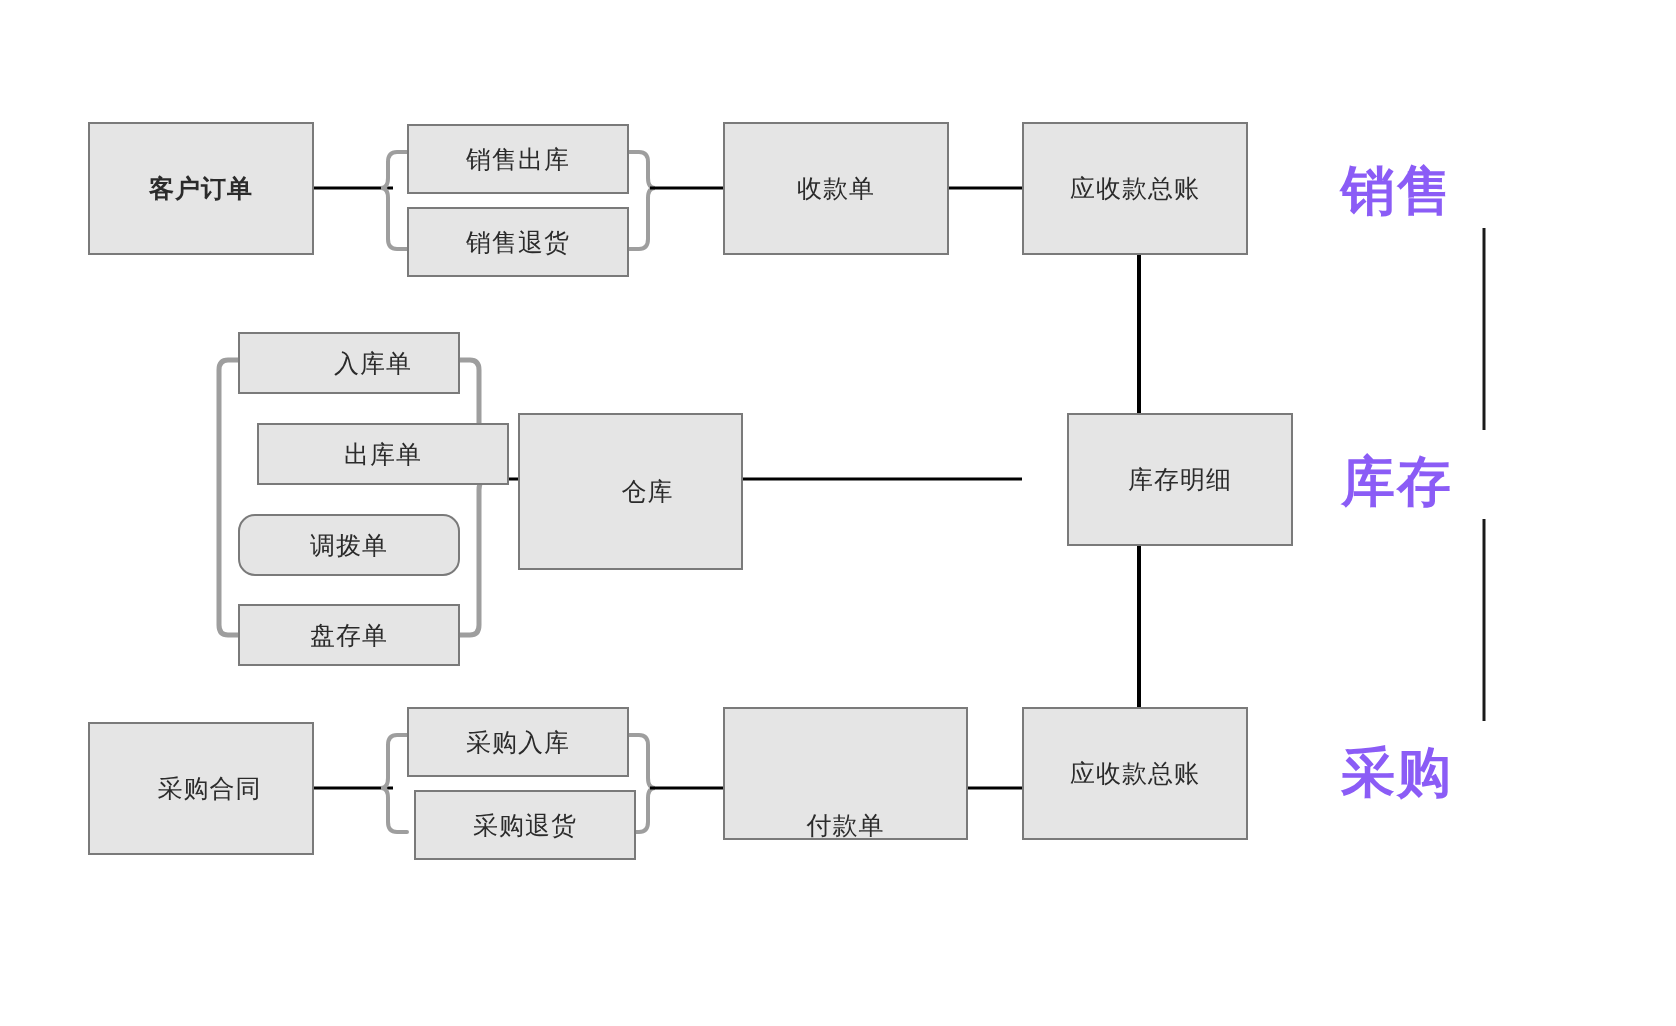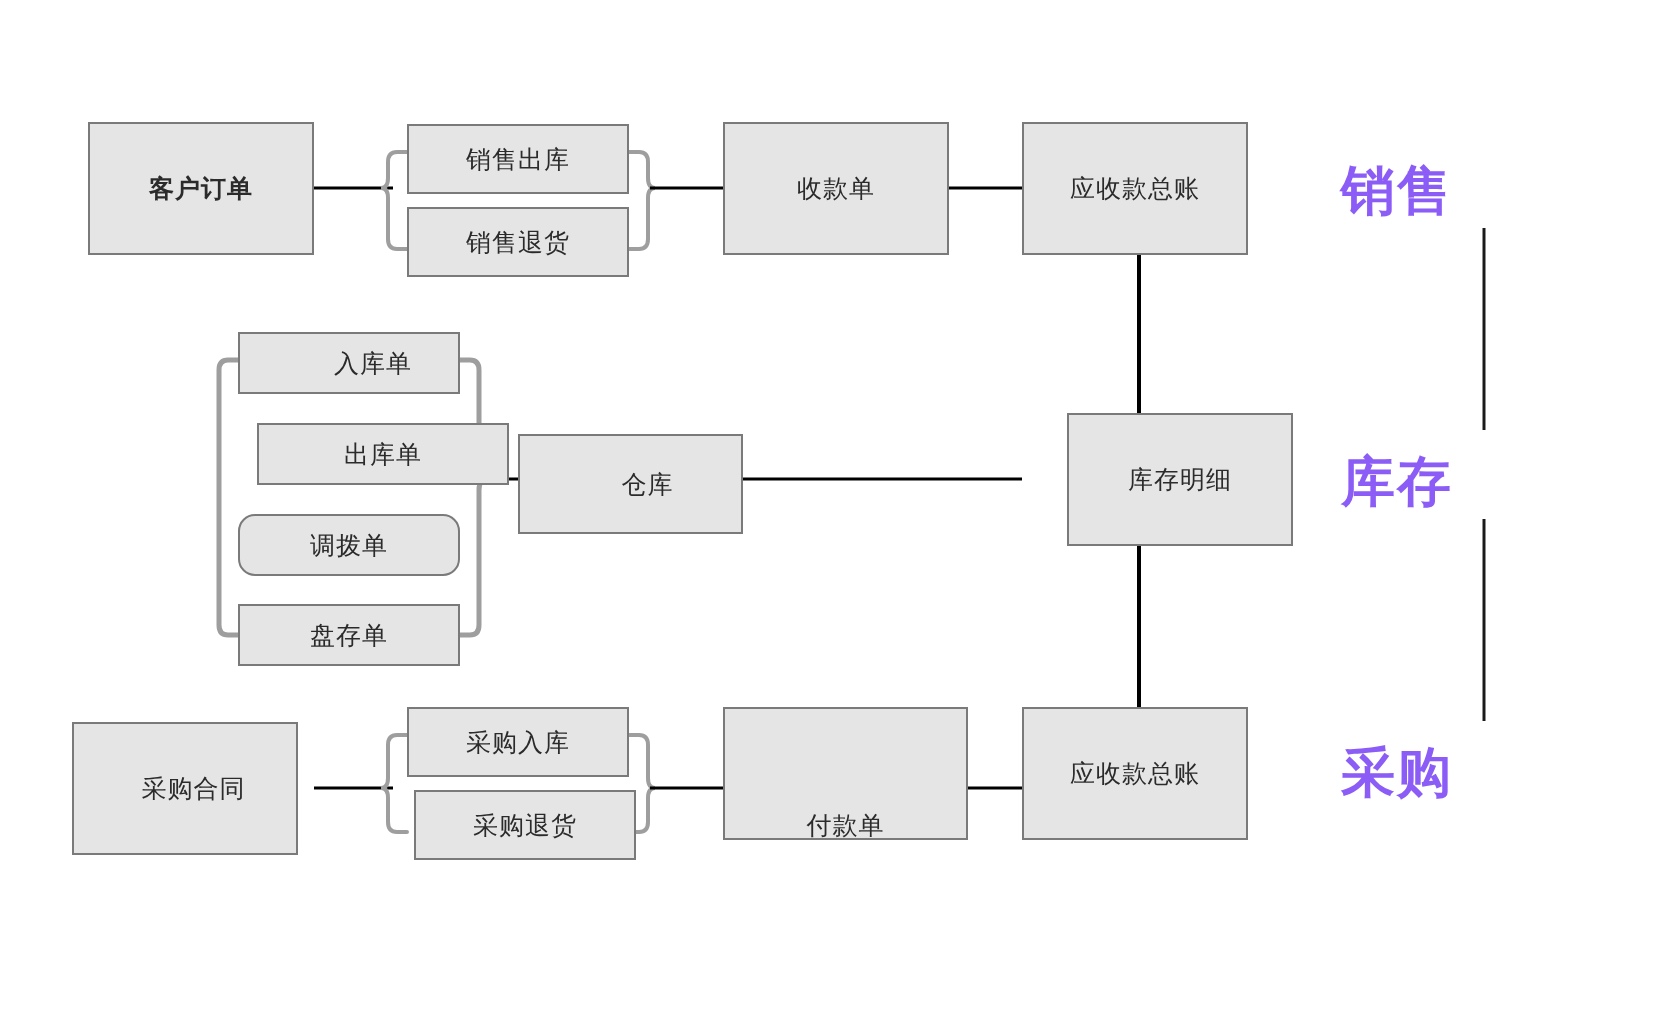--- a/index.html
+++ b/index.html
@@ -125,29 +125,29 @@
   </div>
 
   <div class="node" style="left:238px;top:514px;width:222px;height:62px;border-radius:17px;">
     <span class="node-label">调拨单</span>
   </div>
 
   <div class="node" style="left:238px;top:604px;width:222px;height:62px;">
     <span class="node-label">盘存单</span>
   </div>
 
-  <div class="node" style="left:518px;top:434px;width:225px;height:100px;padding-left:34px;">
+  <div class="node" style="left:518px;top:413px;width:225px;height:157px;padding-left:34px;">
     <span class="node-label">仓库</span>
   </div>
 
   <div class="node" style="left:1022px;top:413px;width:226px;height:133px;margin-left:45px;">
     <span class="node-label">库存明细</span>
   </div>
 
-  <div class="node" style="left:72px;top:722px;width:226px;height:133px;padding-left:17px;">
+  <div class="node" style="left:88px;top:722px;width:226px;height:133px;padding-left:17px;">
     <span class="node-label">采购合同</span>
   </div>
 
   <div class="node" style="left:407px;top:707px;width:222px;height:70px;">
     <span class="node-label">采购入库</span>
   </div>
 
   <div class="node" style="left:414px;top:790px;width:222px;height:70px;">
     <span class="node-label">采购退货</span>
   </div>

